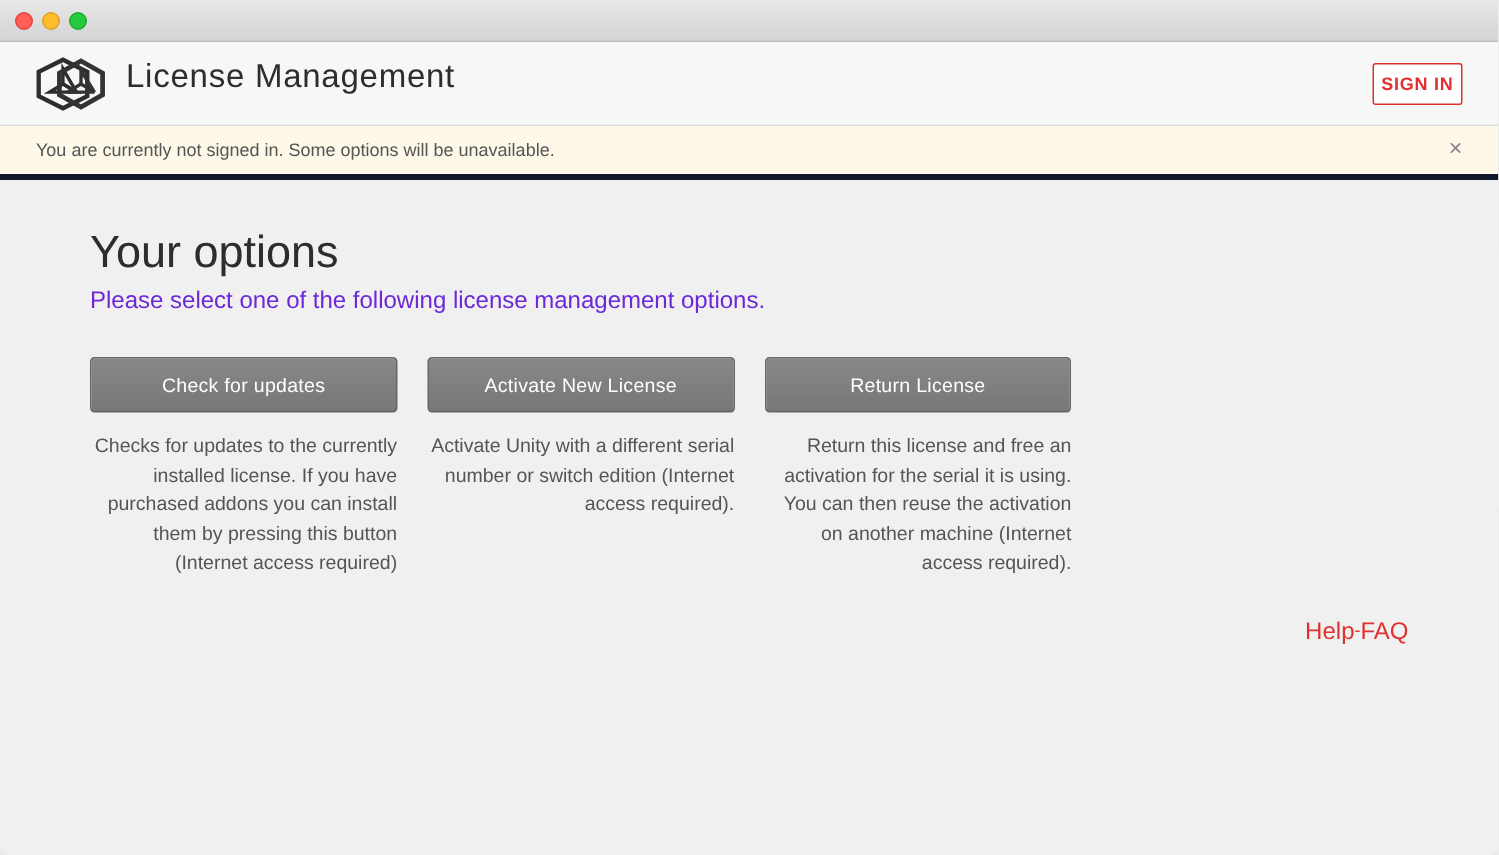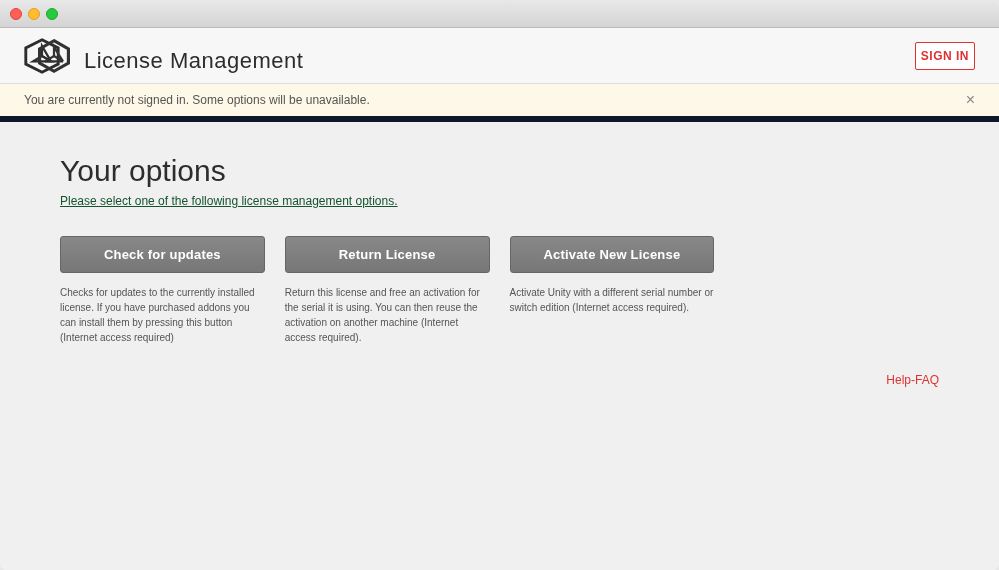--- a/index.html
+++ b/index.html
@@ -54,21 +54,21 @@
       border-bottom: 1px solid #ddd;
       height: 56px;
       display: flex;
       align-items: center;
       padding: 0 24px;
       flex-shrink: 0;
     }
 
     .logo-area {
       display: flex;
-      align-items: flex-end;
+      align-items: flex-start;
       gap: 12px;
       flex: 1;
     }
 
     .logo-icon {
       width: 36px;
       height: 36px;
     }
 
     .app-title {
@@ -86,21 +86,21 @@
       font-size: 12px;
       font-weight: 600;
       letter-spacing: 0.5px;
       cursor: pointer;
       border-radius: 2px;
     }
 
     
     .banner {
       background: #fdf8e8;
-      border-bottom: 6px solid #0f172a;
+      border-bottom: 4px solid #0f172a;
       padding: 8px 24px;
       font-size: 12px;
       color: #555;
       display: flex;
       align-items: center;
       justify-content: space-between;
       flex-shrink: 0;
     }
 
     .banner-close {
@@ -119,79 +119,78 @@
     }
 
     .section-title {
       font-size: 30px;
       font-weight: 300;
       color: #2d2d2d;
       margin-bottom: 6px;
     }
 
     .section-subtitle {
-      font-size: 12px;
-      color: #14532d;
+      font-size: 16px;
+      color: #6d28d9;
       margin-bottom: 28px;
-      text-decoration: underline;
     }
 
     
     .options-grid {
       display: grid;
       grid-template-columns: repeat(4, 1fr);
       gap: 20px;
       margin-bottom: 28px;
     }
 
     .option-card {
       display: flex;
       flex-direction: column;
       align-items: center;
     }
 
     .option-btn {
       width: 100%;
       padding: 10px 14px;
       font-size: 13px;
-      font-weight: 700;
+      font-weight: 400;
       color: white;
       border: none;
       border-radius: 3px;
       cursor: pointer;
       margin-bottom: 12px;
       letter-spacing: 0.2px;
     }
 
     .btn-gray {
       background: linear-gradient(to bottom, #888, #777);
       border: 1px solid #666;
     }
 
     .btn-cyan {
       background: linear-gradient(to bottom, #2ec4d6, #22b5c6);
       border: 1px solid #1aa0b0;
     }
 
     .option-desc {
-      font-size: 10px;
+      font-size: 13px;
       color: #555;
-      text-align: left;
+      text-align: right;
       line-height: 1.5;
     }
 
     
     .footer {
       display: flex;
       justify-content: flex-end;
       padding: 0 0 10px 0;
     }
 
     .help-link {
-      font-size: 12px;
+      font-size: 16px;
       color: #e03030;
       cursor: pointer;
       text-decoration: none;
     }
 
     .help-separator {
       color: #e03030;
       font-size: 12px;
     }
   </style>
@@ -238,27 +237,27 @@
     <p class="section-subtitle">Please select one of the following license management options.</p>
 
     <div class="options-grid">
 
       <div class="option-card">
         <button class="option-btn btn-gray">Check for updates</button>
         <p class="option-desc">Checks for updates to the currently installed license. If you have purchased addons you can install them by pressing this button (Internet access required)</p>
       </div>
 
       <div class="option-card">
+        <button class="option-btn btn-gray">Activate New License</button>
+        <p class="option-desc">Activate Unity with a different serial number or switch edition (Internet access required).</p>
+      </div>
+
+      <div class="option-card">
         <button class="option-btn btn-gray">Return License</button>
         <p class="option-desc">Return this license and free an activation for the serial it is using. You can then reuse the activation on another machine (Internet access required).</p>
-      </div>
-
-      <div class="option-card">
-        <button class="option-btn btn-gray">Activate New License</button>
-        <p class="option-desc">Activate Unity with a different serial number or switch edition (Internet access required).</p>
       </div>
 
     </div>
 
     <div class="footer">
       <a class="help-link">Help</a>
       <span class="help-separator"> - </span>
       <a class="help-link">FAQ</a>
     </div>
   </div>

